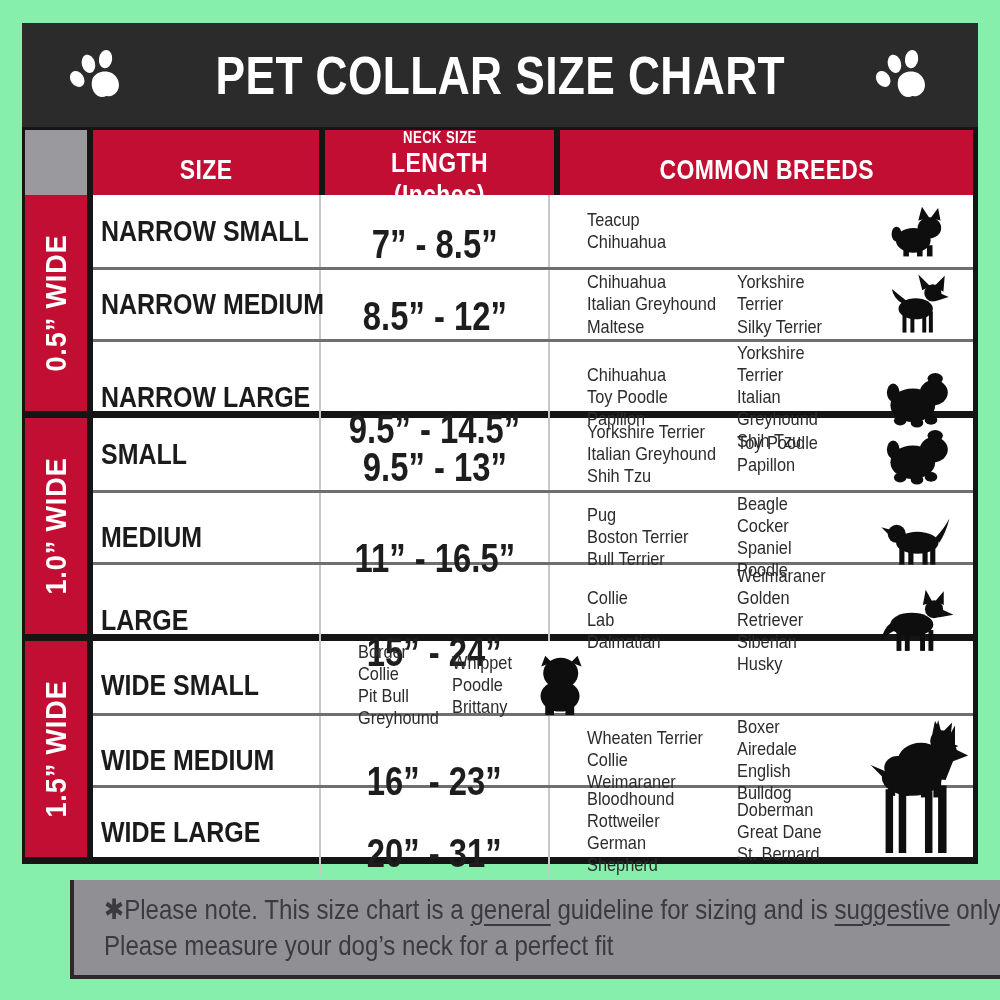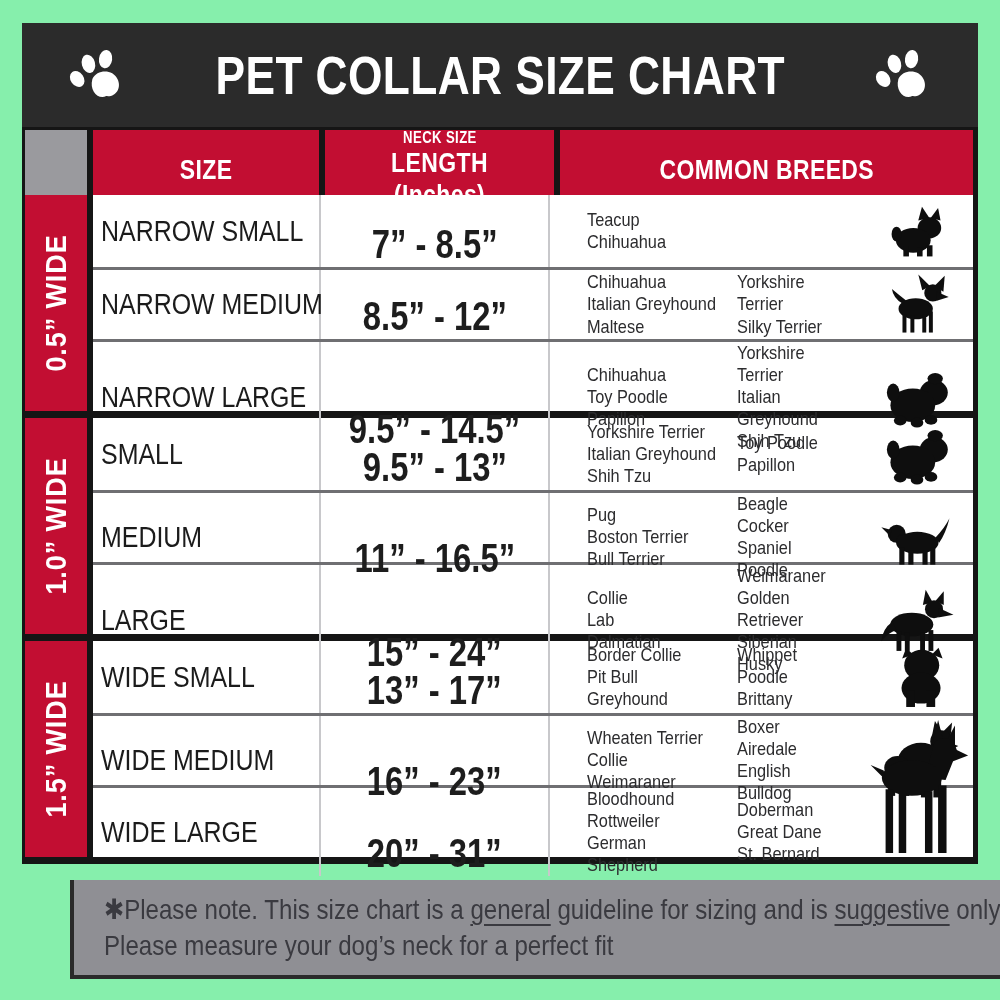--- a/index.html
+++ b/index.html
@@ -27,21 +27,21 @@
 
   .group { display:grid; grid-template-columns:62px 1fr; gap:6px; }
   .group + .group { margin-top:7px; }
   .band { background:#c20e32; display:flex; align-items:center; justify-content:center; }
   .band span { transform:rotate(-90deg) scaleX(.9); white-space:nowrap; color:#fff;
     font-size:30px; font-weight:bold; letter-spacing:1px; }
   .rows { background:#fff; display:flex; flex-direction:column; }
   .row { height:72px; display:grid; grid-template-columns:226px 229px 1fr; }
   .row + .row { border-top:3px solid #6f6f72; }
   .c-size { display:flex; align-items:center; padding-left:8px; font-size:29px;
-    font-weight:normal; color:#1b1b1b; white-space:nowrap; }
+    font-weight:bold; color:#1b1b1b; white-space:nowrap; }
   .c-len { display:flex; align-items:flex-end; justify-content:center; font-size:40px;
     font-weight:bold; color:#1d1d1d; border-left:2px solid #c8c8cb; white-space:nowrap; }
   .c-breeds { display:flex; align-items:center; border-left:2px solid #c8c8cb;
     padding-left:37px; }
   .bcol { white-space:pre-line; font-size:19px; line-height:1.16; color:#2c2c2e; }
   .bcol1 { width:150px; }
   .bcol2 { flex:1; }
   .icon { width:112px; display:flex; align-items:center; justify-content:center;
     position:relative; }
   .icon svg { display:block; }
@@ -293,23 +293,20 @@
         </section>
         <section class="group">
           <div class="band">
             <span>1.5” WIDE</span>
           </div>
           <div class="rows">
             <div class="row">
               <div class="c-size">
                 <span class="cxl">WIDE SMALL</span>
               </div>
-              <div class="c-len">
-                <span class="cx">13” - 17”</span>
-              </div>
               <div class="c-breeds">
                 <div class="bcol bcol1"><span class="cxl">Border Collie
 Pit Bull
 Greyhound</span></div>
                 <div class="bcol bcol2"><span class="cxl">Whippet
 Poodle
 Brittany</span></div>
                 <div class="icon">
                   <svg width="68" height="64" viewBox="0 0 100 95">
                     <g fill="#0e0e0e">

